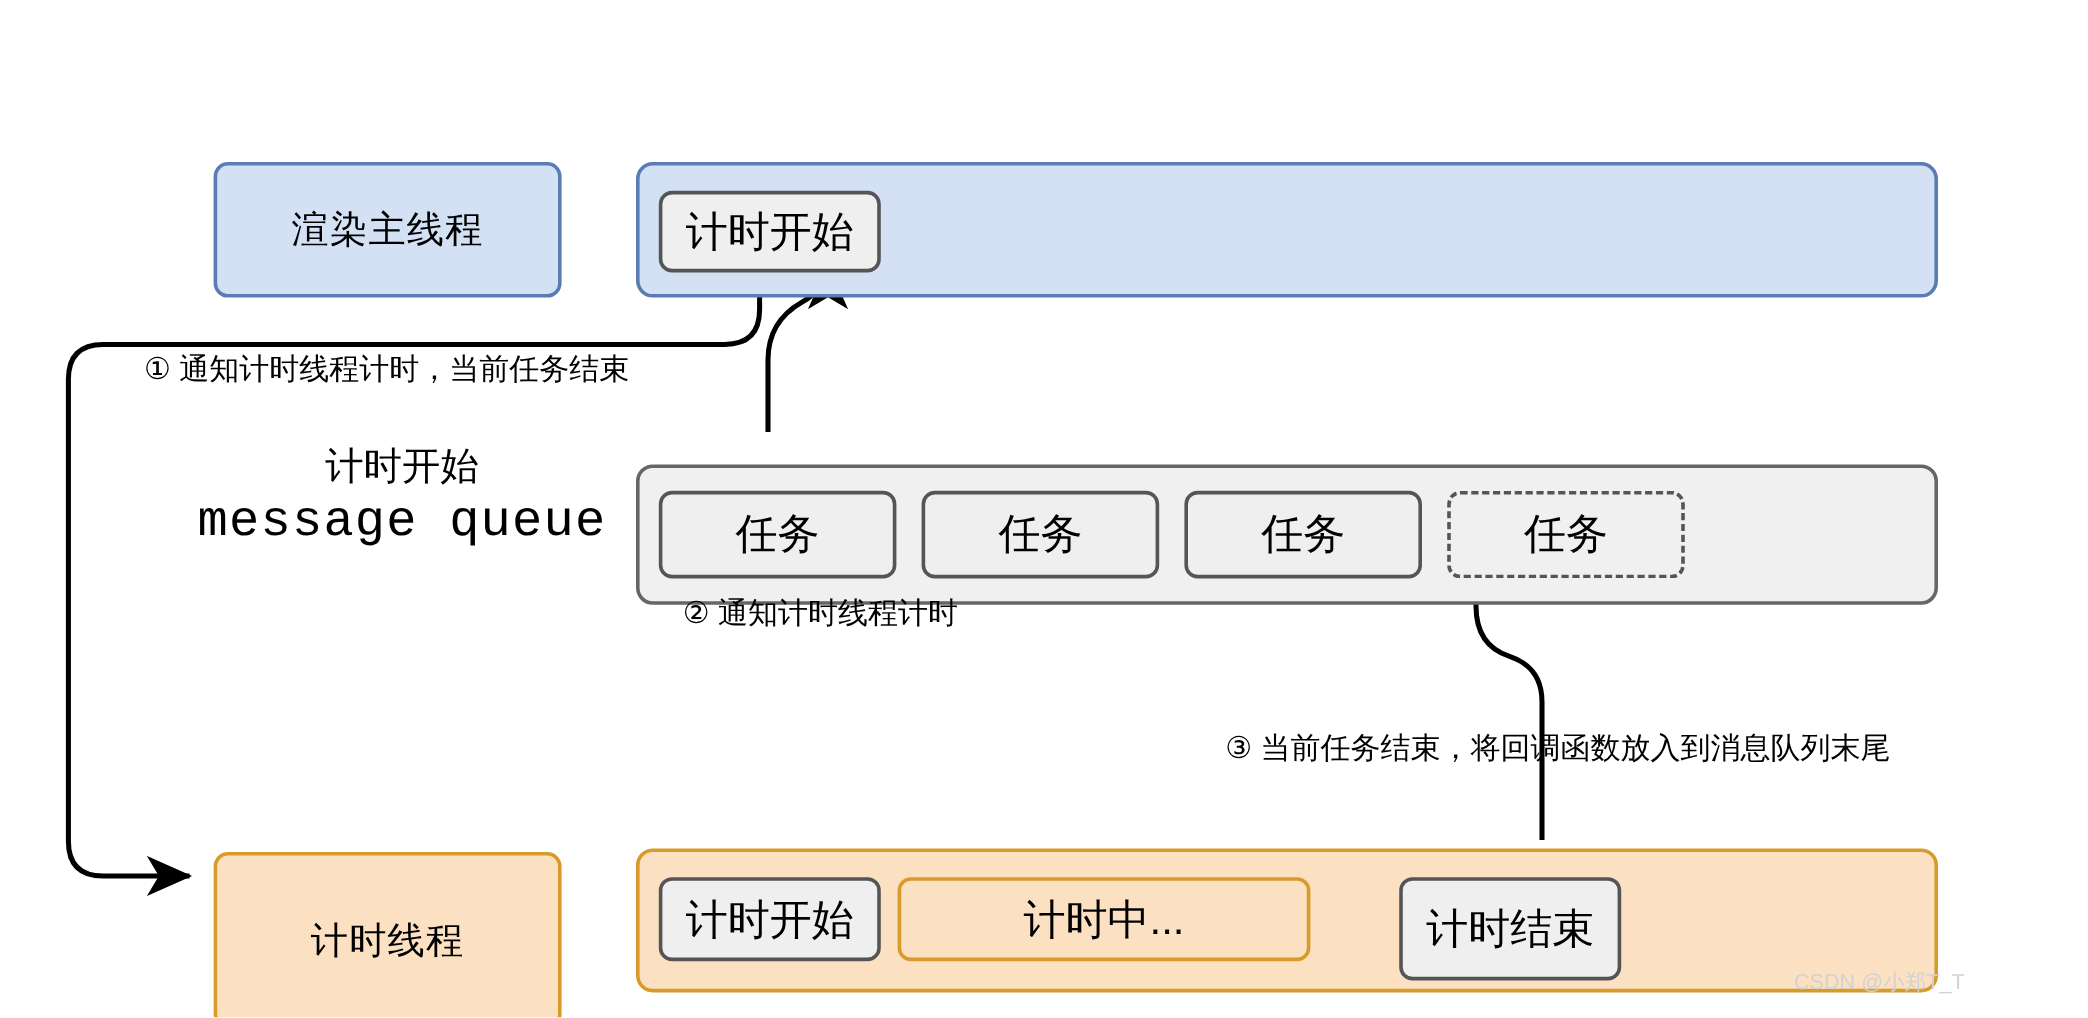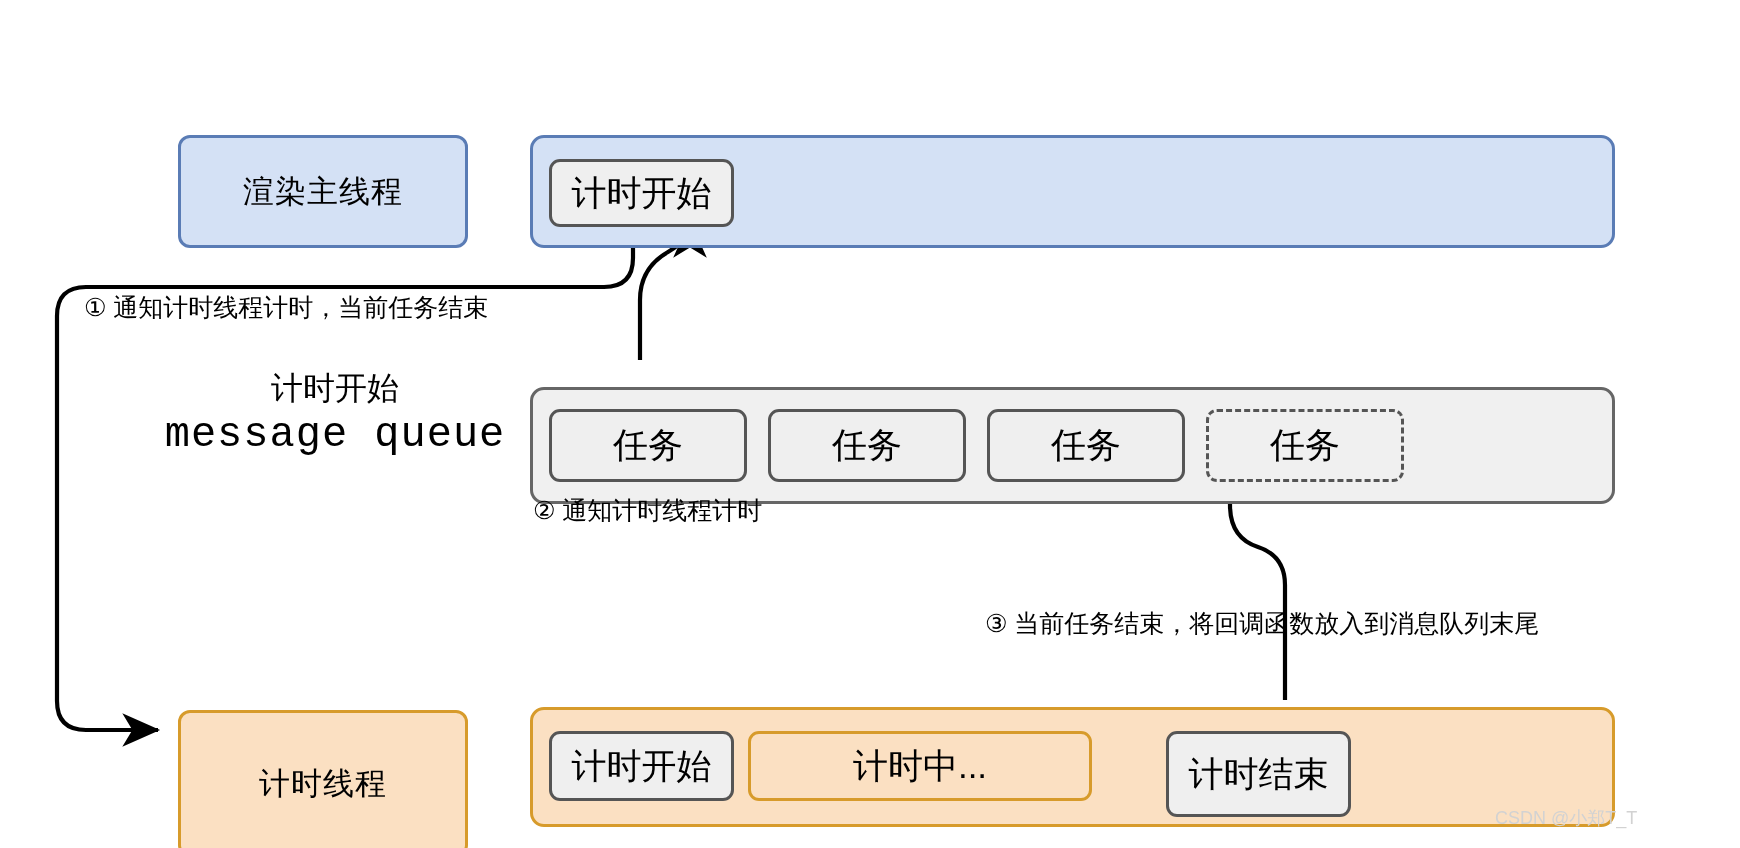--- a/index.html
+++ b/index.html
@@ -98,20 +98,21 @@
     text-align: center;
     line-height: 1.28;
   }
   .queue-title .mono {
     font-family: "Liberation Mono", "DejaVu Sans Mono", monospace;
     font-size: 42px;
     letter-spacing: 1px;
   }
   .note {
     font-size: 25px;
+    margin-left: 36px;
   }
   .watermark {
     position: absolute;
     font-size: 18px;
     color: #d2d2d2;
     white-space: nowrap;
   }
 </style>
 </head>
 <body>

